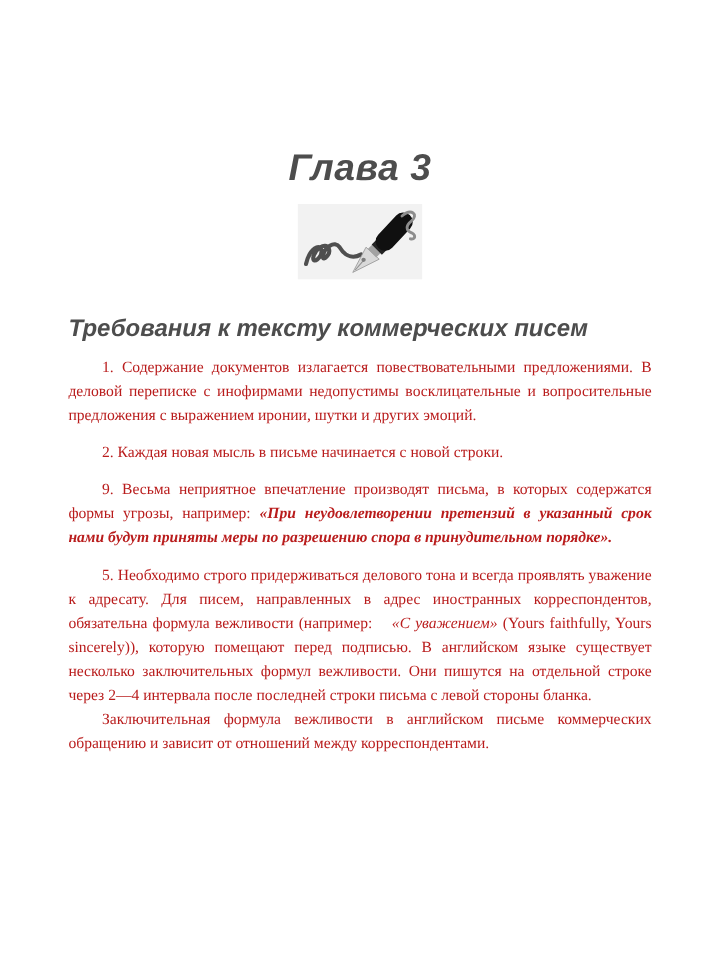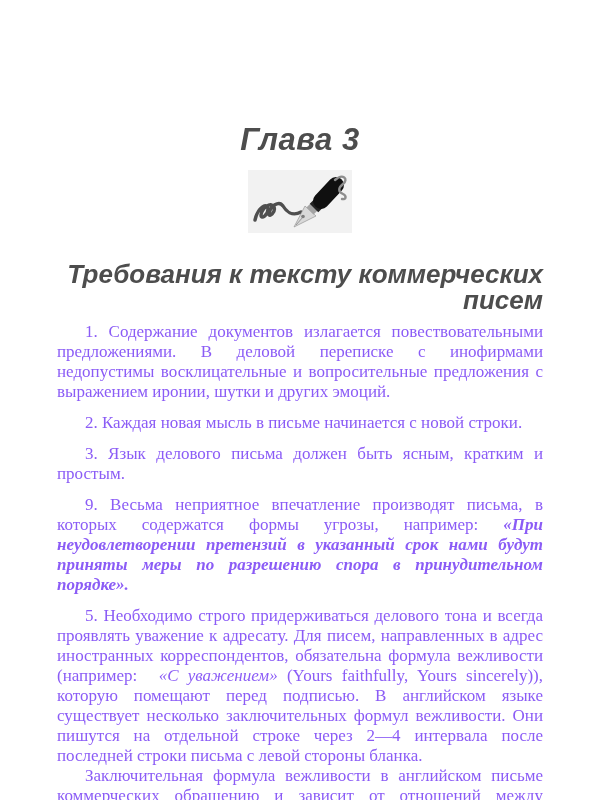--- a/index.html
+++ b/index.html
@@ -26,33 +26,33 @@
     letter-spacing: 0.5px;
   }
   .figure {
     width: 104px;
     height: 63px;
     margin: 12px auto 0 auto;
   }
   .figure svg { display: block; }
   .section {
     margin: 28px 0 0 0;
-    text-align: right;
+    text-align: left;
     font-family: "Liberation Sans", sans-serif;
     font-style: italic;
     font-weight: bold;
-    font-size: 26px;
+    font-size: 20px;
     line-height: 26px;
     color: #4d4d4d;
   }
   .bodytext {
     margin-top: 9px;
-    font-size: 17px;
+    font-size: 13px;
     line-height: 20px;
-    color: #8b5cf6;
+    color: #b91c1c;
     text-align: justify;
   }
   .bodytext p {
     margin: 0;
     text-indent: 28px;
   }
   .bodytext p.gap { margin-top: 11px; }
   .bi { font-style: italic; font-weight: bold; }
   .it { font-style: italic; margin-left: 12px; }
 </style>
@@ -82,20 +82,19 @@
 
         <path d="M87 10 C 95 3, 101 9, 95 14 C 90 18, 90 22, 95 24 C 99 26, 98 30, 94 29" stroke="#8d8d8d" stroke-width="2.4" fill="none" stroke-linecap="round"></path>
       </svg>
     </div>
 
     <h2 class="section">Требования к тексту коммерческих писем</h2>
 
     <div class="bodytext">
       <p>1. Содержание документов излагается повествовательными предложениями. В деловой переписке с инофирмами недопустимы восклицательные и вопросительные предложения с выражением иронии, шутки и других эмоций.</p>
       <p class="gap">2. Каждая новая мысль в письме начинается с новой строки.</p>
-      <p class="gap">3. Язык делового письма должен быть ясным, кратким и простым.</p>
       <p class="gap"><span>9. Весьма неприятное впечатление производят письма, в которых содержатся формы угрозы, например: </span><span class="bi">«При неудовлетворении претензий в указанный срок нами будут приняты меры по разрешению спора в принудительном порядке».</span></p>
       <p class="gap"><span>5. Необходимо строго придерживаться делового тона и всегда проявлять уважение к адресату. Для писем, направленных в адрес иностранных корреспондентов, обязательна формула вежливости (например: </span><span class="it">«С уважением»</span><span> (Yours faithfully, Yours sincerely)), которую помещают перед подписью. В английском языке существует несколько заключительных формул вежливости. Они пишутся на отдельной строке через 2—4 интервала после последней строки письма с левой стороны бланка.</span></p>
       <p>Заключительная формула вежливости в английском письме коммерческих обращению и зависит от отношений между корреспондентами.</p>
     </div>
 
   </div>
 </div>
 
 </body></html>

